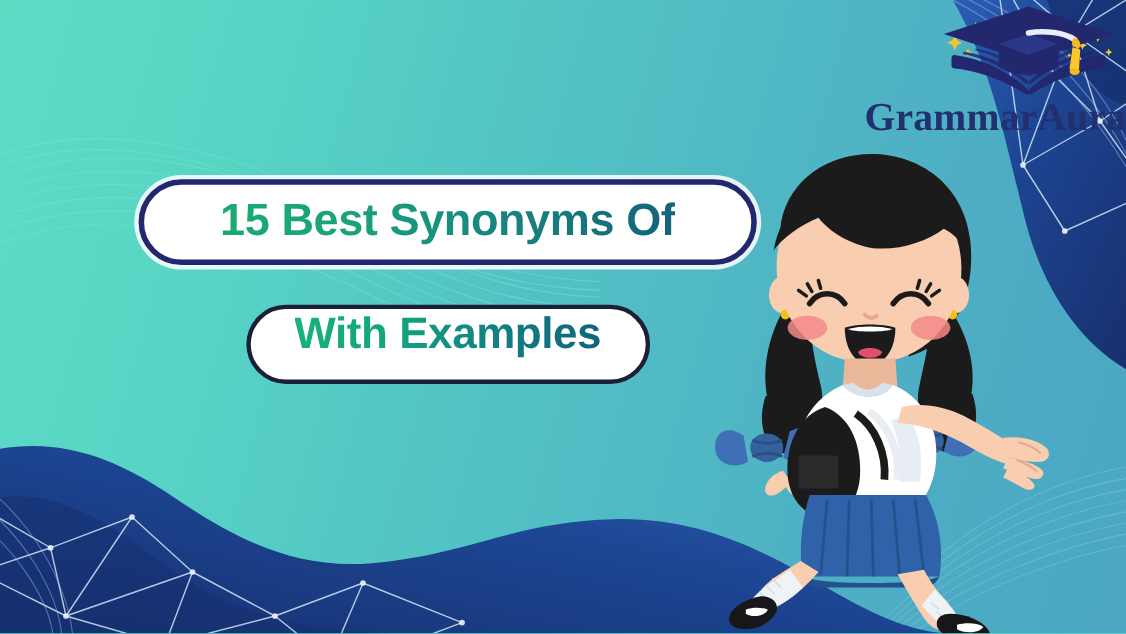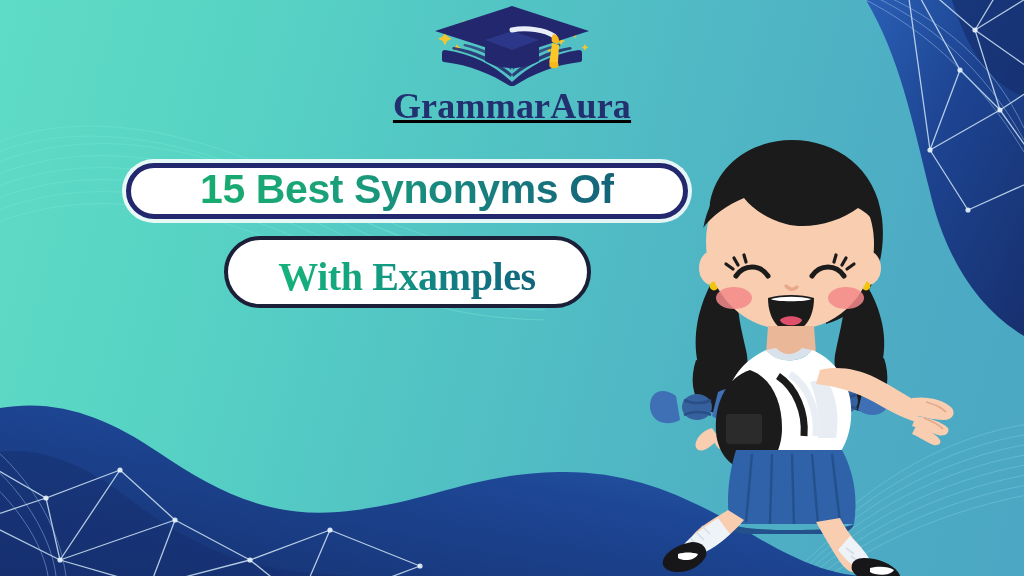--- a/index.html
+++ b/index.html
@@ -23,21 +23,21 @@
   }
 
   
   .bg-layer { position:absolute; inset:0; pointer-events:none; }
   .bg-svg { position:absolute; inset:0; width:1024px; height:576px; display:block; }
 
   
   .logo-block {
     position:absolute;
     left:0; right:0; top:4px;
-    display:flex; flex-direction:column; align-items:center;text-decoration:underline;
+    display:flex; flex-direction:column; align-items:flex-end;
   }
   .logo-mark { width:178px; height:82px; display:block; }
   .brand-name {
     margin-top:2px;
     font-family:"Liberation Serif", serif;
     font-size:36px;
     font-weight:700;
     letter-spacing:.2px;
     color:#23306f;
     line-height:1;
@@ -45,21 +45,21 @@
 
   
   .stack {
     position:absolute;
     left:126px; top:163px;
     width:562px;
     display:flex; flex-direction:column; align-items:center;
   }
 
   .pill-top {
-    width:562px; height:56px;
+    width:562px; height:78px;
     background:#ffffff;
     border:5px solid #23276d;
     border-radius:44px;
     display:flex; align-items:center; justify-content:center;
     box-shadow:0 0 0 4px rgba(255,255,255,.85);
   }
   .pill-top .txt {
     font-size:41px; font-weight:700; letter-spacing:-.4px;
     white-space:nowrap;
     background:linear-gradient(95deg,#18ac6e 0%,#1aa379 28%,#18867f 60%,#14637a 100%);
@@ -80,26 +80,26 @@
   .main-box .txt {
     font-size:49px; font-weight:700; letter-spacing:-.5px;
     white-space:nowrap;
     background:linear-gradient(95deg,#15b37a 0%,#13a87f 30%,#128785 62%,#11627a 100%);
     -webkit-background-clip:text; background-clip:text;
     -webkit-text-fill-color:transparent; color:transparent;
     padding-bottom:5px;
   }
 
   .pill-bottom {
-    margin-top:17px;
+    margin-top:36px;
     width:367px; height:72px;
     background:#ffffff;
     border:4px solid #1b1f38;
     border-radius:40px;
-    display:flex; align-items:flex-end; justify-content:center;font-family:Liberation Serif, serif;
+    display:flex; align-items:flex-start; justify-content:center;
   }
   .pill-bottom .txt {
     font-size:40px; font-weight:700; letter-spacing:-.4px;
     white-space:nowrap;
     background:linear-gradient(95deg,#16b27b 0%,#13a47f 32%,#128184 64%,#11637b 100%);
     -webkit-background-clip:text; background-clip:text;
     -webkit-text-fill-color:transparent; color:transparent;
     padding-bottom:4px;
   }
 

